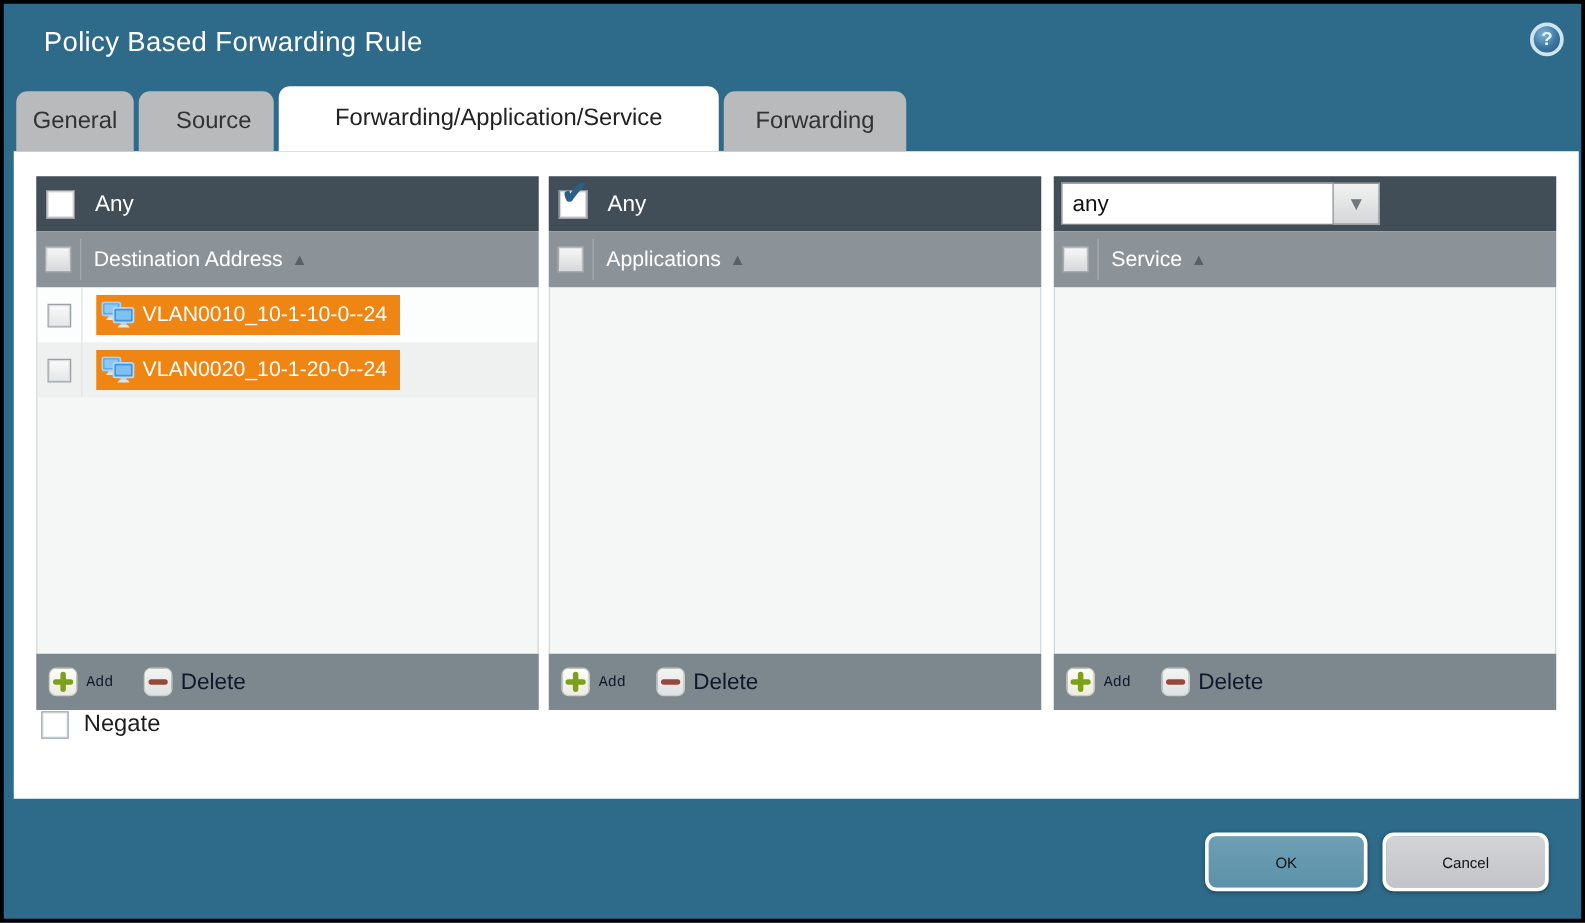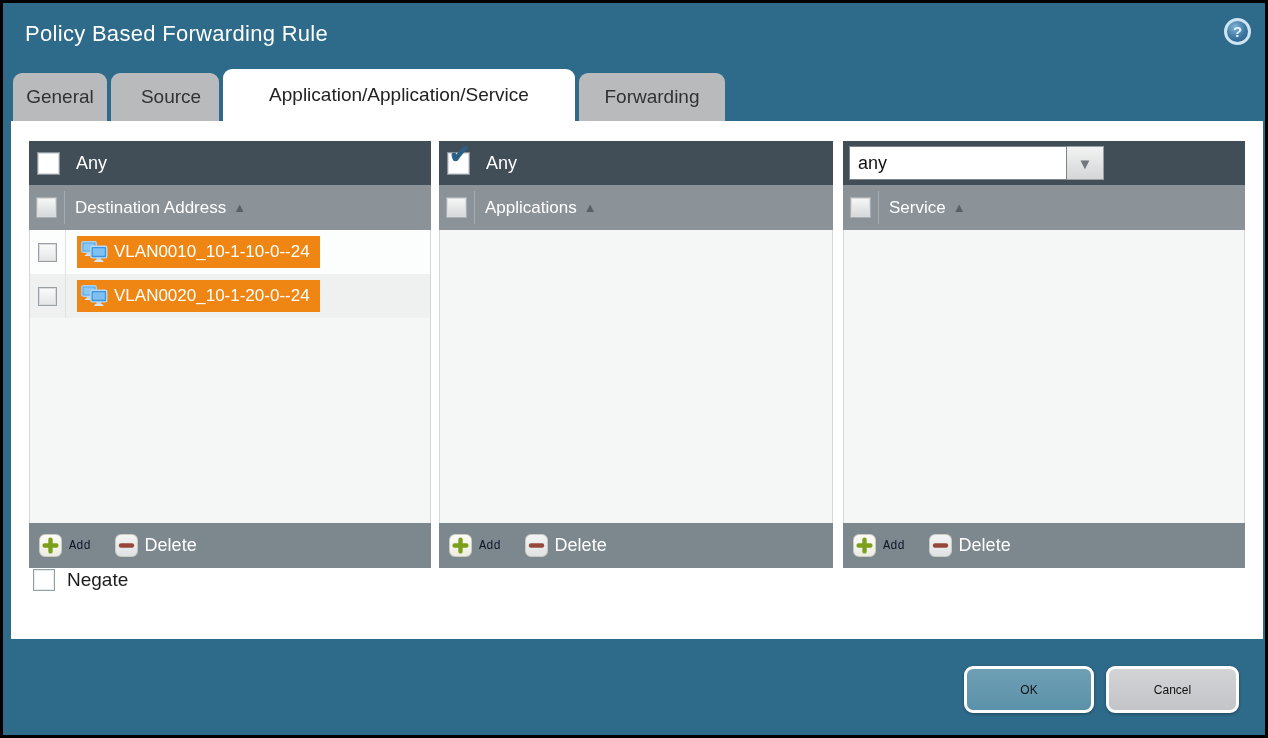--- a/index.html
+++ b/index.html
@@ -6,21 +6,21 @@
   html,body { background:#000; }
   body { font-family:"Liberation Sans", sans-serif; }
 
   .frame {
     position:relative; width:1268px; height:738px;
     background:#2e6a89; border:3px solid #000; overflow:hidden;
   }
 
   
   .dlg-title {
-    position:absolute; left:22px; top:18px;
+    position:absolute; left:32px; top:18px;
     color:#fff; font-size:22px; font-weight:400; letter-spacing:0.3px;
   }
   .help-btn {
     position:absolute; right:14px; top:15px; width:27px; height:27px;
     border-radius:50%;
     background:radial-gradient(circle at 38% 30%, #7fb3d8 0%, #3b769f 55%, #27597f 100%);
     border:3px solid #cfe4f1;
     color:#eaf4fb; font-size:15px; font-weight:bold;
     display:flex; align-items:center; justify-content:center; cursor:pointer;
   }
@@ -113,21 +113,21 @@
     padding-left:10px; flex:0 0 auto;
   }
   .icon-btn {
     width:23px; height:23px; border-radius:6px;
     display:inline-flex; align-items:center; justify-content:center;
     border:1px solid #c9ccc4;
   }
   .icon-add { background:linear-gradient(#fdfdf8, #ecece1); cursor:pointer; }
   .icon-del { background:linear-gradient(#f3f4f4, #dfe2e3); cursor:default; }
   .footer-add-label { color:#0f172a; font-size:12px; margin-left:7px; cursor:pointer;font-family:Liberation Mono, monospace; }
-  .footer-del-label { color:#ffffff; font-size:18px; margin-left:7px; cursor:default; }
+  .footer-del-label { color:#0f172a; font-size:18px; margin-left:7px; cursor:default; }
   .footer-del-group { margin-left:24px; display:flex; align-items:center; }
   .footer-add-group { display:flex; align-items:center; }
 
   
   .svc-any-bar { padding-left:6px; }
   .dropdown { display:flex; height:34px; cursor:pointer; }
   .dropdown input {
     width:218px; height:34px; border:1px solid #7e8488; background:#fff;
     font-size:18px; font-family:"Liberation Sans", sans-serif;
     padding:0 8px; color:#111; outline:none;
@@ -166,21 +166,21 @@
 
   <div class="dlg-title">Policy Based Forwarding Rule</div>
 
   <div class="help-btn">
     <span>?</span>
   </div>
 
   <div class="tabs">
     <div class="tab tab-general">General</div>
     <div class="tab tab-source">Source</div>
-    <div class="tab tab-das active">Application/Application/Service</div>
+    <div class="tab tab-das active">Forwarding/Application/Service</div>
     <div class="tab tab-forwarding">Forwarding</div>
   </div>
 
   <div class="panel">
 
     <div class="col col-dest">
       <div class="any-bar">
         <span class="cb cb-any"></span>
         <span class="any-label">Any</span>
       </div>

